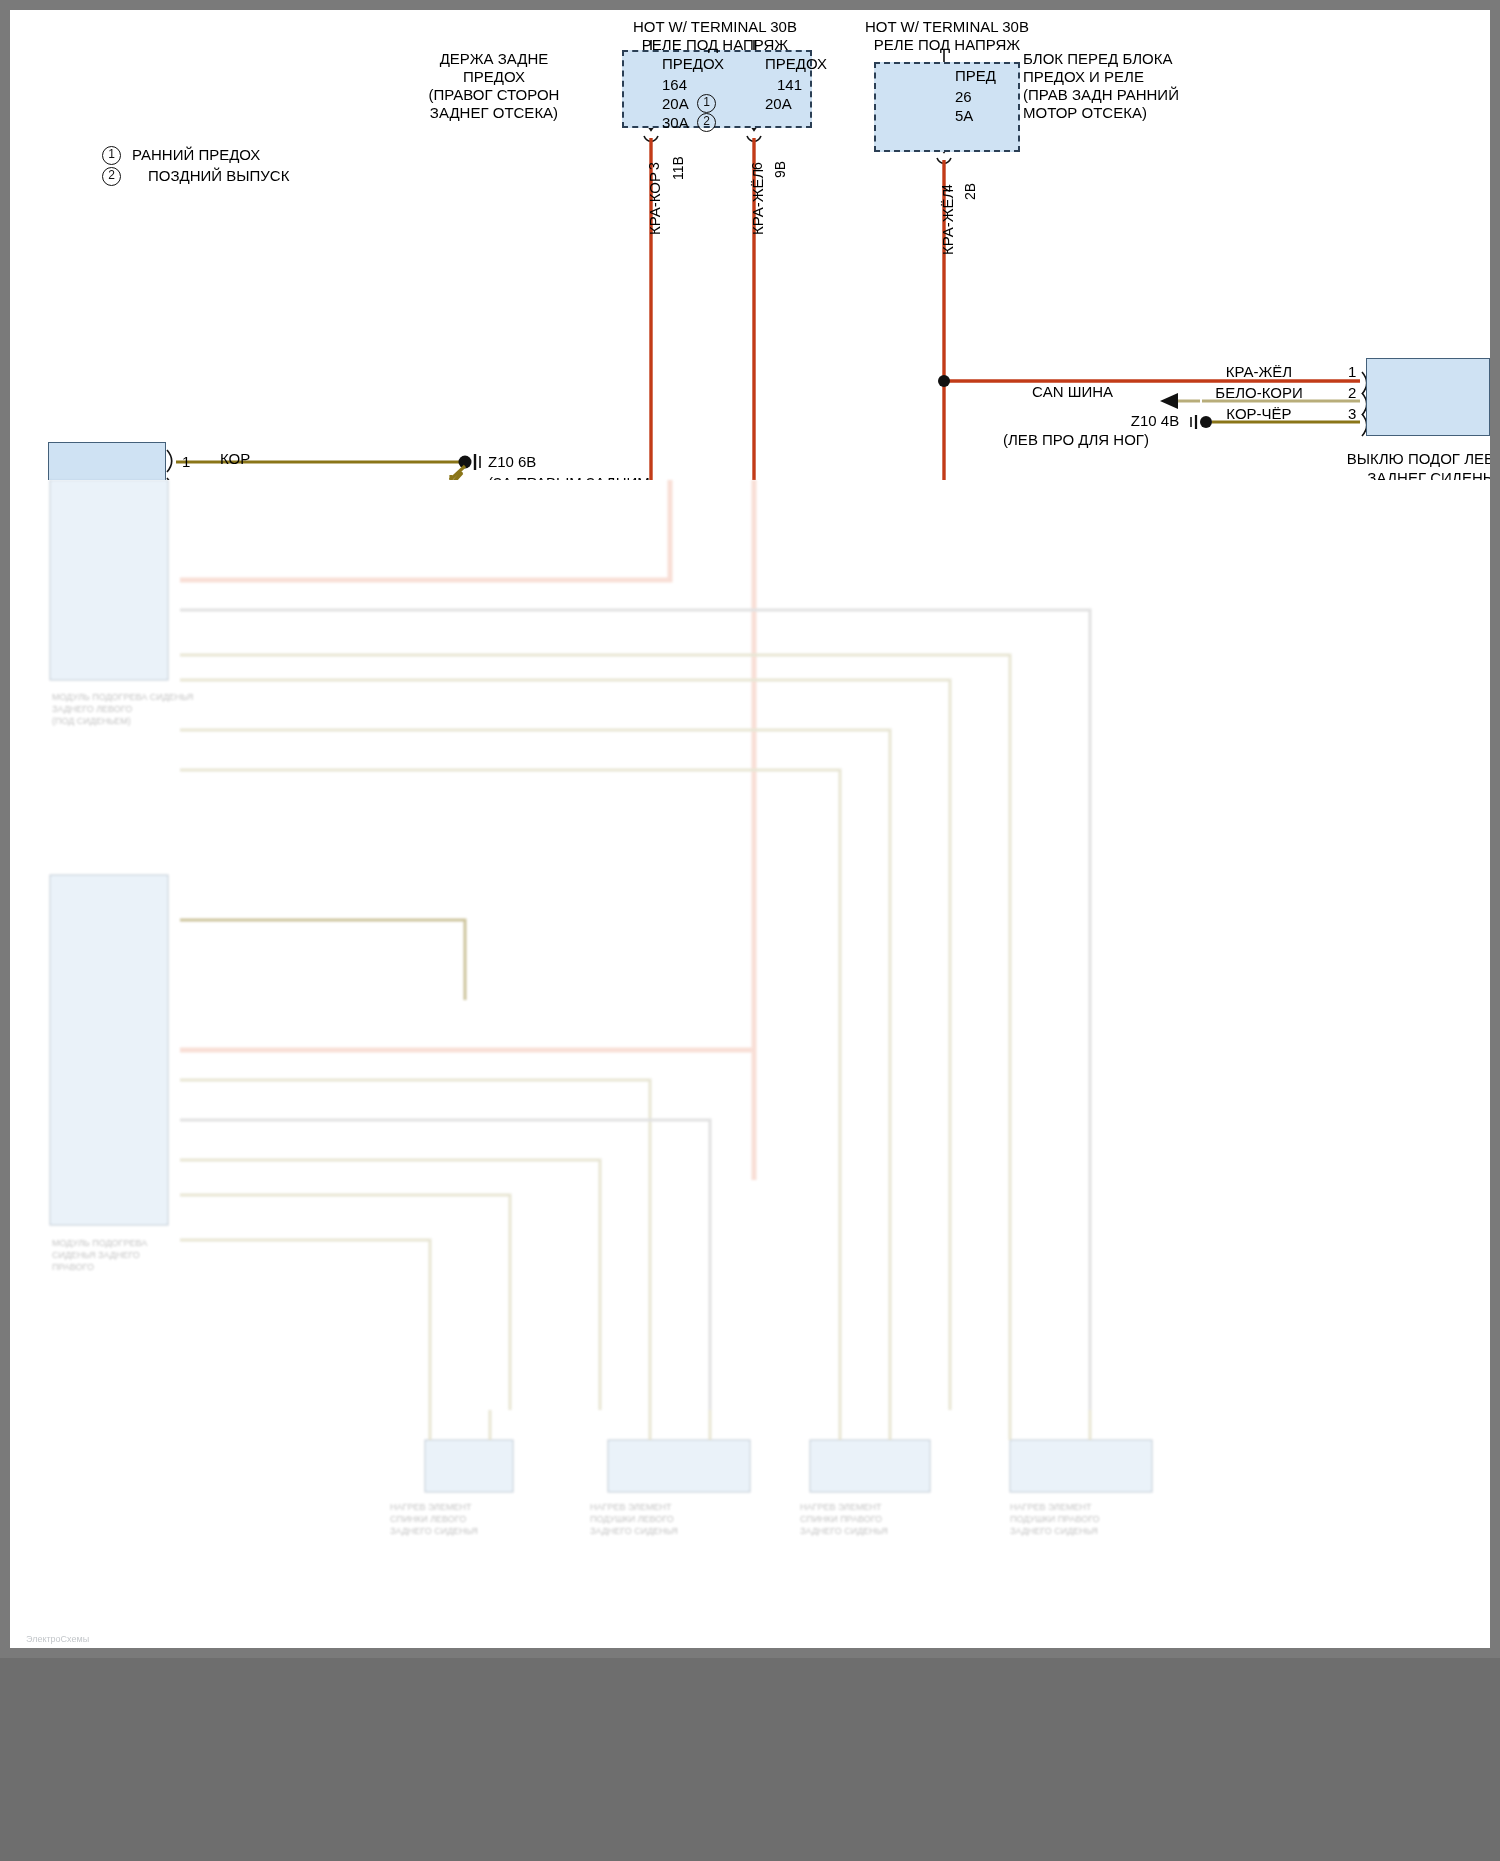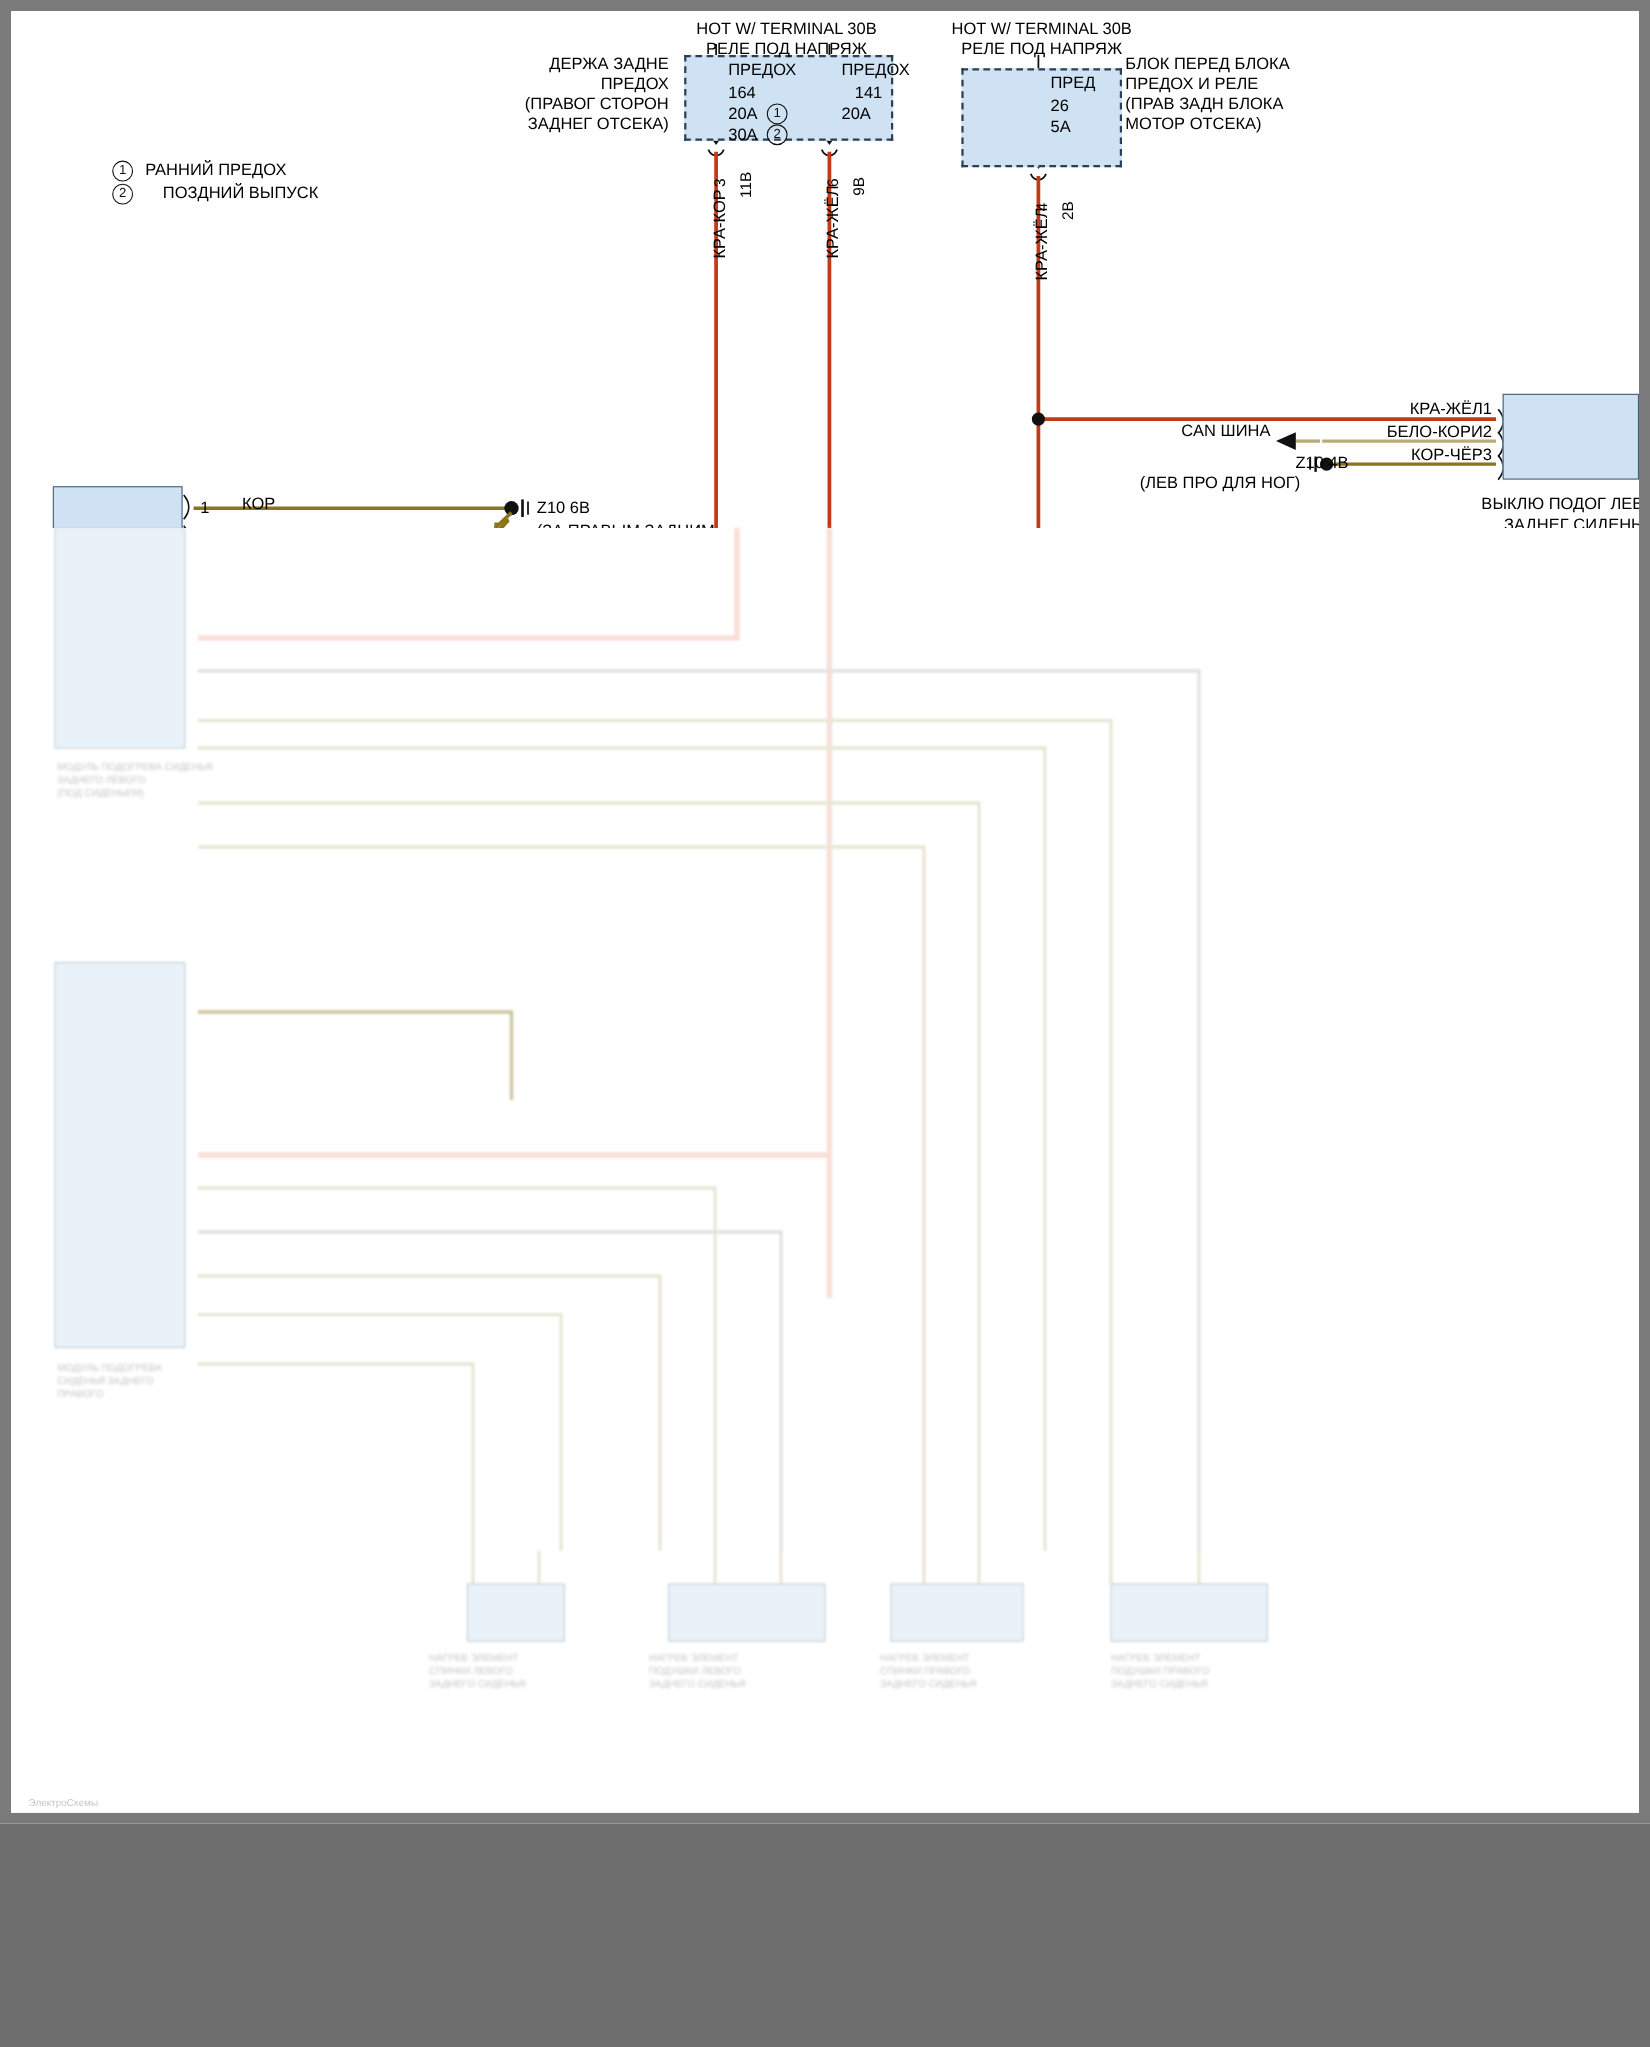--- a/index.html
+++ b/index.html
@@ -8,21 +8,21 @@
     position:relative;
     width:1500px;height:1658px;
     background:#ffffff;
     overflow:hidden;
     box-sizing:border-box;
     border:10px solid #7a7a7a;
   }
   #canvas{position:absolute;left:0;top:0;width:1500px;height:1861px;}
   .txt{position:absolute;font-size:15px;color:#000;white-space:nowrap;line-height:1.25;}
   .txt.c{text-align:center;}
-  .txt.r{text-align:right;}
+  .txt.r{text-align:center;}
   .vtxt{position:absolute;font-size:15px;color:#000;white-space:nowrap;
         transform-origin:0 0;transform:rotate(-90deg);}
   .vnum{position:absolute;font-size:14px;color:#000;white-space:nowrap;
         transform-origin:0 0;transform:rotate(-90deg);}
   .boxfill{position:absolute;background:#cfe2f3;border:1.5px solid #44607a;box-sizing:border-box;}
   .dashbox{position:absolute;border:2px dashed #2b3f55;box-sizing:border-box;background:#cfe2f3;}
   .circnum{position:absolute;width:17px;height:17px;border:1.3px solid #111;border-radius:50%;
      font-size:12px;line-height:15px;text-align:center;color:#111;}
   .blurlayer{position:absolute;left:0;top:470px;width:1500px;height:1391px;
      background:#ffffff;}
@@ -160,21 +160,21 @@
   <div class="vnum" style="left:762px;top:168px;">9B</div>
   <div class="vtxt" style="left:739px;top:225px;">КРА-ЖЁЛ</div>
 
   <div class="dashbox" style="left:864px;top:52px;width:146px;height:90px;"></div>
 
   <div class="txt c" style="left:812px;top:8px;width:250px;">HOT W/ TERMINAL 30B</div>
   <div class="txt c" style="left:812px;top:26px;width:250px;">РЕЛЕ ПОД НАПРЯЖ</div>
 
   <div class="txt" style="left:1013px;top:40px;">БЛОК ПЕРЕД БЛОКА</div>
   <div class="txt" style="left:1013px;top:58px;">ПРЕДОХ И РЕЛЕ</div>
-  <div class="txt" style="left:1013px;top:76px;">(ПРАВ ЗАДН БЛОКА</div>
+  <div class="txt" style="left:1013px;top:76px;">(ПРАВ ЗАДН РАННИЙ</div>
   <div class="txt" style="left:1013px;top:94px;">МОТОР ОТСЕКА)</div>
 
   <div class="txt" style="left:945px;top:57px;">ПРЕД</div>
   <div class="txt" style="left:945px;top:78px;">26</div>
   <div class="txt" style="left:945px;top:97px;">5A</div>
 
   <div class="vnum" style="left:929px;top:182px;">4</div>
   <div class="vnum" style="left:952px;top:190px;">2B</div>
   <div class="vtxt" style="left:929px;top:245px;">КРА-ЖЁЛ</div>
 

